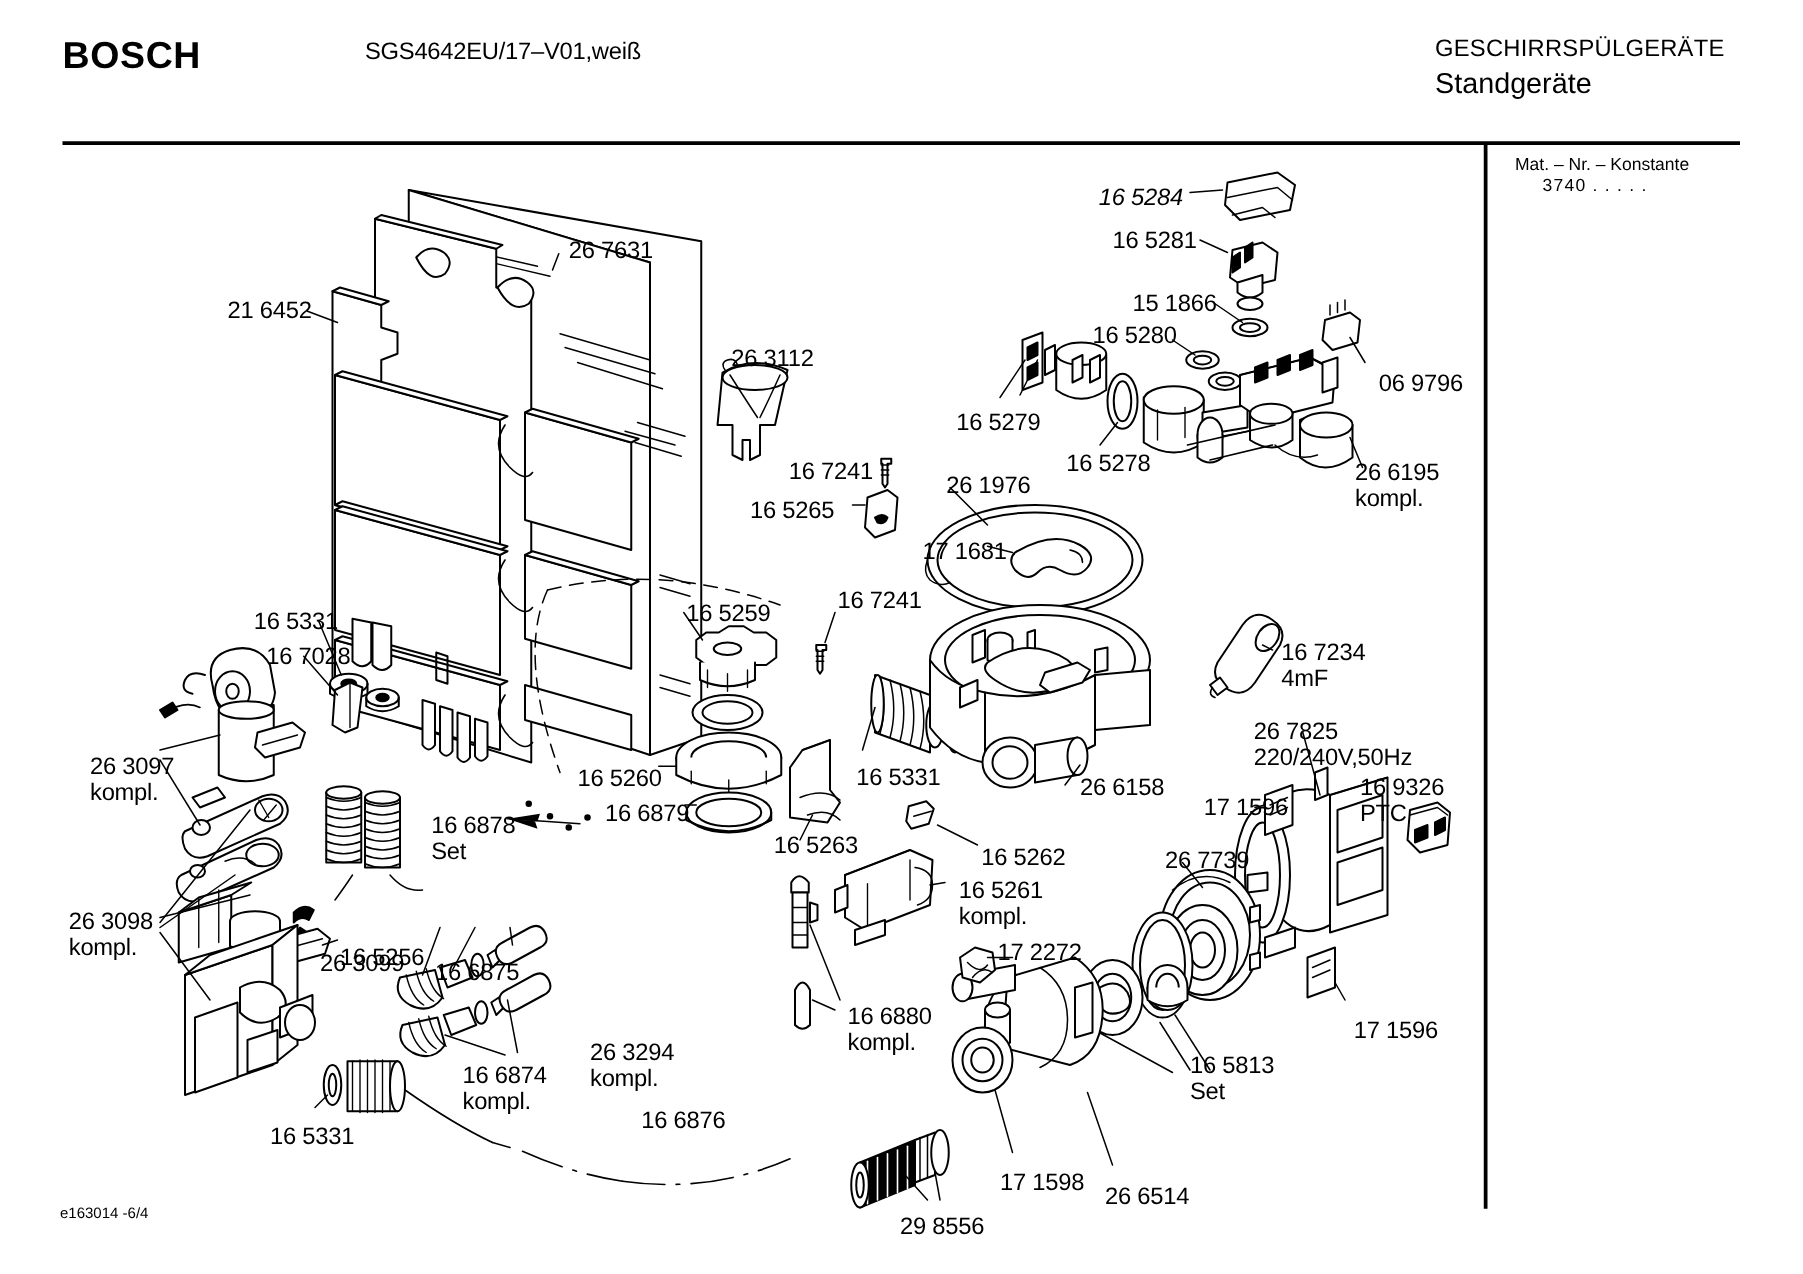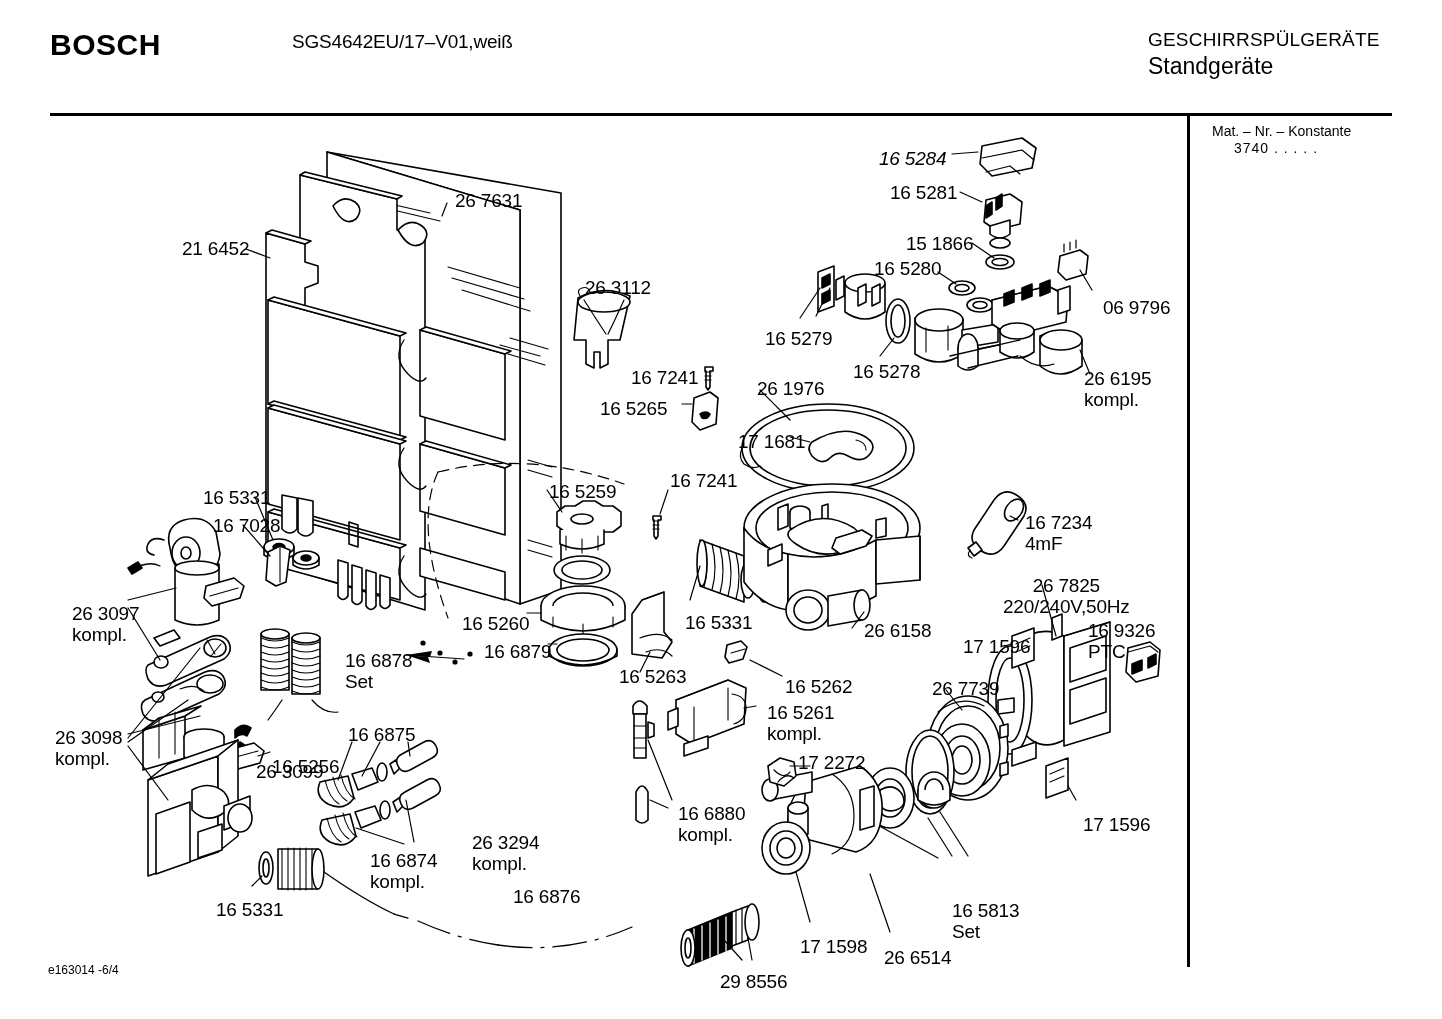--- a/index.html
+++ b/index.html
@@ -649,21 +649,21 @@
       <div class="lbl" style="left: 182px; top: 238px;"><span>21 6452</span></div>
       <div class="lbl" style="left: 455px; top: 190px;"><span>26 7631</span></div>
       <div class="lbl" style="left: 585px; top: 277px;"><span>26 3112</span></div>
       <div class="lbl" style="left: 631px; top: 367px;"><span>16 7241</span></div>
       <div class="lbl" style="left: 600px; top: 398px;"><span>16 5265</span></div>
       <div class="lbl" style="left: 549px; top: 481px;"><span>16 5259</span></div>
       <div class="lbl" style="left: 670px; top: 470px;"><span>16 7241</span></div>
       <div class="lbl" style="left: 462px; top: 613px;"><span>16 5260</span></div>
       <div class="lbl" style="left: 484px; top: 641px;"><span>16 6879</span></div>
       <div class="lbl" style="left: 345px; top: 650px;"><span>16 6878</span><span class="sub">Set</span></div>
-      <div class="lbl" style="left: 348px; top: 724px;"><span>16 6875</span></div>
+      <div class="lbl" style="left: 348px; top: 768px;"><span>16 6875</span></div>
       <div class="lbl" style="left: 370px; top: 850px;"><span>16 6874</span><span class="sub">kompl.</span></div>
       <div class="lbl" style="left: 472px; top: 832px;"><span>26 3294</span><span class="sub">kompl.</span></div>
       <div class="lbl" style="left: 513px; top: 886px;"><span>16 6876</span></div>
       <div class="lbl" style="left: 203px; top: 487px;"><span>16 5331</span></div>
       <div class="lbl" style="left: 182px; top: 515px; margin-left: 31px;"><span>16 7028</span></div>
       <div class="lbl" style="left: 72px; top: 603px;"><span>26 3097</span><span class="sub">kompl.</span></div>
       <div class="lbl" style="left: 55px; top: 727px;"><span>26 3098</span><span class="sub">kompl.</span></div>
       <div class="lbl" style="left: 256px; top: 730px; margin-top: 31px;"><span>26 3099</span></div>
       <div class="lbl" style="left: 272px; top: 756px;"><span>16 5256</span></div>
       <div class="lbl" style="left: 216px; top: 899px;"><span>16 5331</span></div>
@@ -677,25 +677,25 @@
       <div class="lbl" style="left: 738px; top: 431px;"><span>17 1681</span></div>
       <div class="lbl" style="left: 765px; top: 328px;"><span>16 5279</span></div>
       <div class="lbl" style="left: 853px; top: 361px;"><span>16 5278</span></div>
       <div class="lbl" style="left: 874px; top: 258px;"><span>16 5280</span></div>
       <div class="lbl" style="left: 906px; top: 233px;"><span>15 1866</span></div>
       <div class="lbl" style="left: 890px; top: 182px;"><span>16 5281</span></div>
       <div class="lbl" style="left: 879px; top: 148px; font-style: italic;"><span>16 5284</span></div>
       <div class="lbl" style="left: 1103px; top: 297px;"><span>06 9796</span></div>
       <div class="lbl" style="left: 1084px; top: 368px;"><span>26 6195</span><span class="sub">kompl.</span></div>
       <div class="lbl" style="left: 1025px; top: 512px;"><span>16 7234</span><span class="sub">4mF</span></div>
-      <div class="lbl" style="left: 1003px; top: 575px; text-align: center;"><span>26 7825</span><span class="sub">220/240V,50Hz</span></div>
+      <div class="lbl" style="left: 1003px; top: 575px;"><span>26 7825</span><span class="sub">220/240V,50Hz</span></div>
       <div class="lbl" style="left: 1088px; top: 620px;"><span>16 9326</span><span class="sub">PTC</span></div>
       <div class="lbl" style="left: 963px; top: 636px;"><span>17 1596</span></div>
       <div class="lbl" style="left: 932px; top: 678px;"><span>26 7739</span></div>
       <div class="lbl" style="left: 1083px; top: 814px;"><span>17 1596</span></div>
       <div class="lbl" style="left: 798px; top: 752px;"><span>17 2272</span></div>
-      <div class="lbl" style="left: 952px; top: 900px;"><span>16 5813</span><span class="sub">Set</span></div>
+      <div class="lbl" style="left: 952px; top: 842px;"><span>16 5813</span><span class="sub">Set</span></div>
       <div class="lbl" style="left: 800px; top: 936px;"><span>17 1598</span></div>
       <div class="lbl" style="left: 884px; top: 947px;"><span>26 6514</span></div>
       <div class="lbl" style="left: 720px; top: 971px; text-align: center;"><span>29 8556</span></div>
     </div>
 
 </div>
 
 </body></html>

